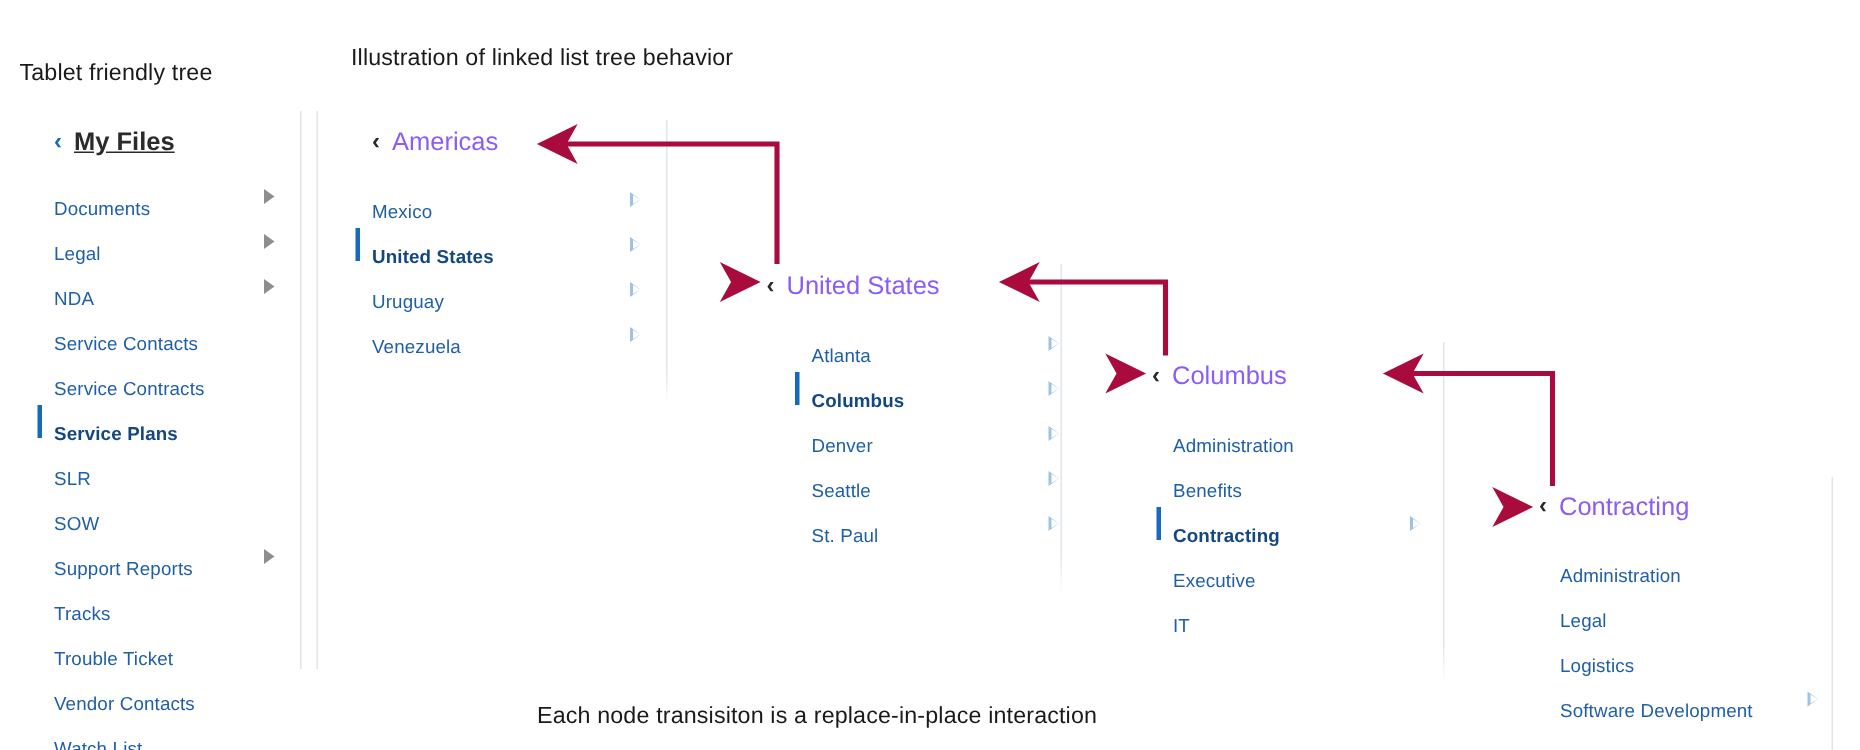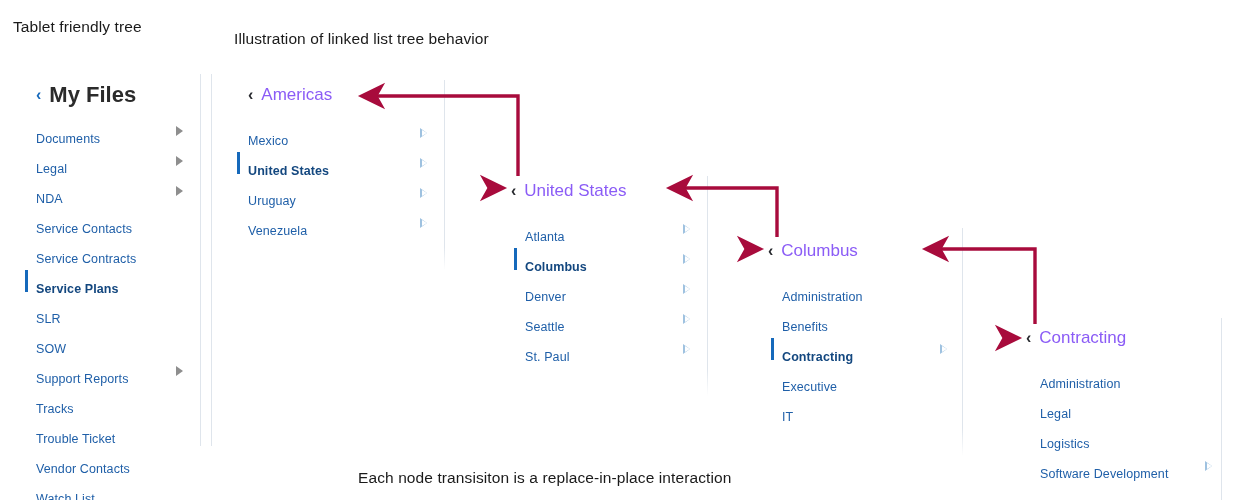--- a/index.html
+++ b/index.html
@@ -14,21 +14,21 @@
   .stage{position:absolute;inset:0;}
 
   
   .caption{
     position:absolute;
     font-size:15.5px;
     color:#1a1a1a;
     white-space:nowrap;
     letter-spacing:0.1px;
   }
-  #cap-tablet{left:13px;top:18px;}
+  #cap-tablet{left:13px;top:40px;}
   #cap-illus{left:234px;top:30px;}
   #cap-bottom{left:358px;top:469px;font-size:15.5px;}
 
   
   .col{position:absolute;}
   .col-header{
     display:flex;align-items:center;
     height:26px;
     white-space:nowrap;
   }
@@ -39,21 +39,21 @@
     font-weight:bold;
     margin-right:8px;
   }
   .col-title{
     font-size:17px;
     white-space:nowrap;
   }
 
   
   .col-myfiles .chev-back{color:#1669bb;font-size:16px;}
-  .col-myfiles .col-title{color:#2b2b2b;font-weight:bold;font-size:22px;}
+  .col-myfiles .col-title{color:#2b2b2b;font-weight:bold;font-size:17px;text-decoration:underline;}
 
   
   .col-sub .chev-back{color:#27292e;font-size:16px;}
   .col-sub .col-title{color:#8b5cf6;font-weight:normal;font-size:17px;text-align:right;}
 
   
   .rows{position:relative;}
   .row{
     position:relative;
     display:flex;
@@ -235,21 +235,21 @@
         <span class="tri-out" style="left:172px;top:10px;"></span>
       </div>
     </div>
   </div>
 
   <div class="col col-sub" style="left:511px;top:178px;width:190px;">
     <div class="col-header">
       <span class="chev-back">‹</span>
       <span class="col-title">United States</span>
     </div>
-    <div class="rows" style="margin-top:10px;margin-left:14px;">
+    <div class="rows" style="margin-top:10px;margin-left:30px;">
       <div class="row">
 
         <span class="label">Atlanta</span>
         <span class="tri-out" style="left:158px;top:10px;"></span>
       </div>
       <div class="row sel">
         <span class="sel-bar"></span>
         <span class="label">Columbus</span>
         <span class="tri-out" style="left:158px;top:10px;"></span>
       </div>

